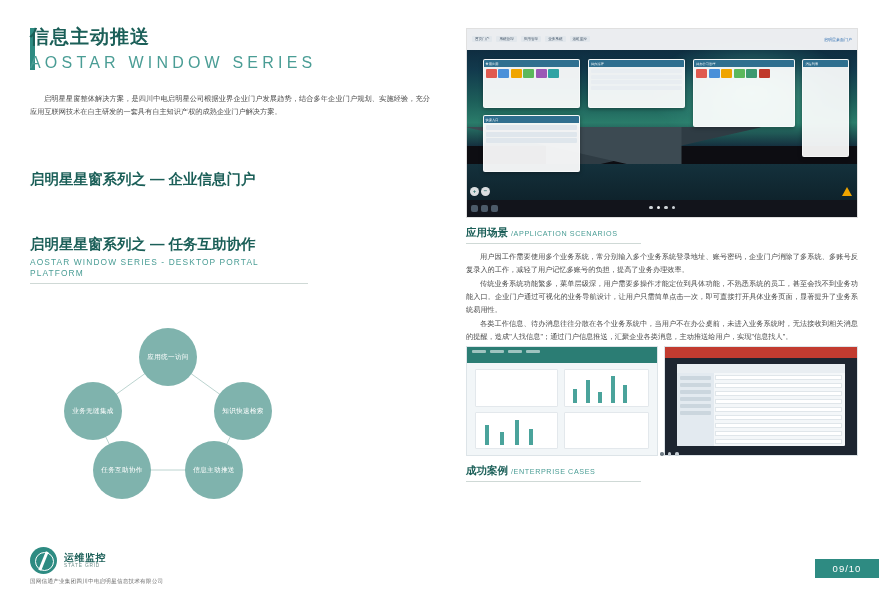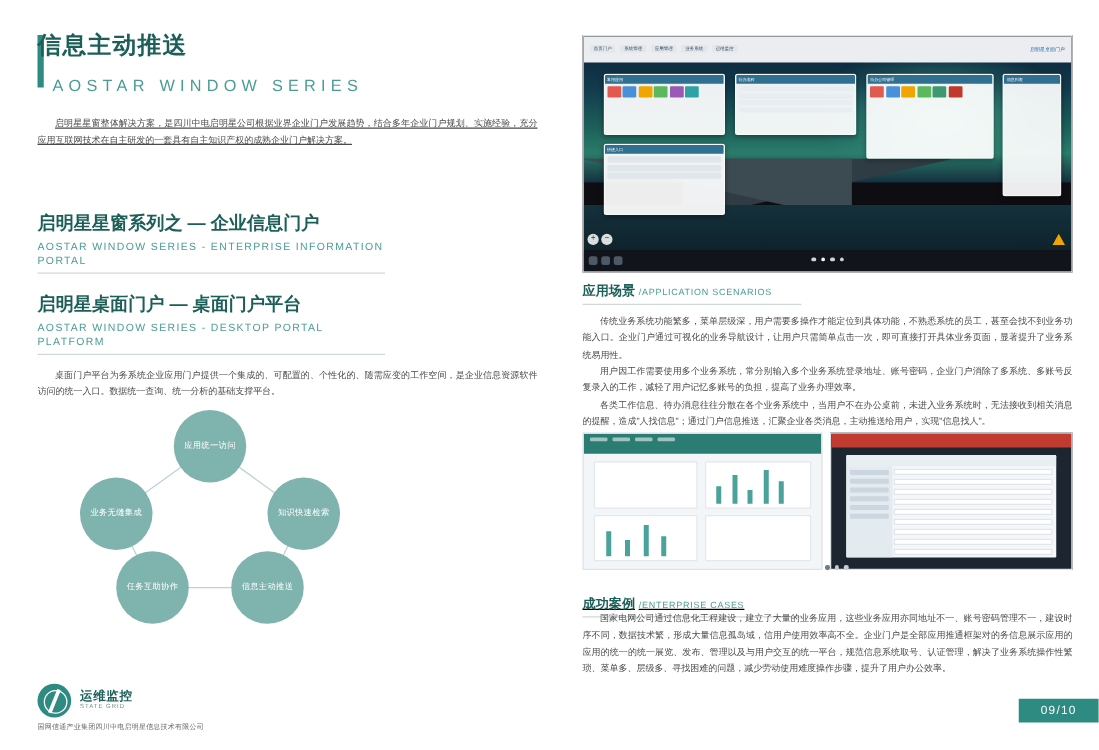--- a/index.html
+++ b/index.html
@@ -34,36 +34,35 @@
   }
   .main-title-cn {
     font-size: 19px;
     font-weight: bold;
     color: #1b5f58;
     letter-spacing: 1px;
     margin: 0 0 4px 0;
     line-height: 1.2;
   }
   .main-title-en {
-    font-size: 13px;
+    font-size: 16px;
     color: #4a9d95;
     letter-spacing: 4.2px;
-    margin: 12px;
+    margin: 0;
     line-height: 1.2;
   }
   .intro-para {
     position: absolute;
     left: 30px; top: 92px;
     width: 400px;
     font-size: 7.2px;
     color: #4a4a4a;
     line-height: 1.85;
     text-align: justify;
     text-indent: 14px;
-    text-decoration: underline;
   }
   .section {
     position: absolute;
     left: 30px;
     width: 410px;
   }
   .sec1 { top: 170px; }
   .sec2 { top: 235px; }
   .sec-title-cn {
     font-size: 14.5px;
@@ -351,27 +350,25 @@
     <div class="title-accent"></div>
     <div class="title-block">
       <h1 class="main-title-cn">信息主动推送</h1>
       <div class="main-title-en">AOSTAR WINDOW SERIES</div>
     </div>
 
     <div class="intro-para">启明星星窗整体解决方案，是四川中电启明星公司根据业界企业门户发展趋势，结合多年企业门户规划、实施经验，充分应用互联网技术在自主研发的一套具有自主知识产权的成熟企业门户解决方案。</div>
 
     <div class="section sec1">
       <div class="sec-title-cn">启明星星窗系列之 — 企业信息门户</div>
-      <div class="sec-title-en">AOSTAR WINDOW SERIES - ENTERPRISE INFORMATION PORTAL</div>
     </div>
 
     <div class="section sec2">
-      <div class="sec-title-cn">启明星桌面门户 — 桌面门户平台</div>
+      <div class="sec-title-cn">启明星星窗系列之 — 任务互助协作</div>
       <div class="sec-title-en">AOSTAR WINDOW SERIES - DESKTOP PORTAL PLATFORM</div>
-      <div class="sec-body">桌面门户平台为务系统企业应用门户提供一个集成的、可配置的、个性化的、随需应变的工作空间，是企业信息资源软件访问的统一入口。数据统一查询、统一分析的基础支撑平台。</div>
     </div>
 
     <div class="diagram">
       <svg class="diagram-svg" viewBox="0 0 240 171">
         <polygon points="120,29 195,83 166,142 74,142 45,83" fill="none" stroke="#bcd4d0" stroke-width="1"></polygon>
       </svg>
       <div class="node node-top">
           <span>应用统一访问</span>
         </div>
       <div class="node node-right">
@@ -499,22 +496,22 @@
     </div>
 
     <div class="sub-head" style="top:226px;">
       <div class="line">
         <span class="sub-cn">应用场景</span>
         <span class="sub-en">/APPLICATION SCENARIOS</span>
       </div>
     </div>
 
     <div class="body-text" style="top:250px;">
+      <p>用户因工作需要使用多个业务系统，常分别输入多个业务系统登录地址、账号密码，企业门户消除了多系统、多账号反复录入的工作，减轻了用户记忆多账号的负担，提高了业务办理效率。</p>
       <p>传统业务系统功能繁多，菜单层级深，用户需要多操作才能定位到具体功能，不熟悉系统的员工，甚至会找不到业务功能入口。企业门户通过可视化的业务导航设计，让用户只需简单点击一次，即可直接打开具体业务页面，显著提升了业务系统易用性。</p>
-      <p>用户因工作需要使用多个业务系统，常分别输入多个业务系统登录地址、账号密码，企业门户消除了多系统、多账号反复录入的工作，减轻了用户记忆多账号的负担，提高了业务办理效率。</p>
       <p>各类工作信息、待办消息往往分散在各个业务系统中，当用户不在办公桌前，未进入业务系统时，无法接收到相关消息的提醒，造成"人找信息"；通过门户信息推送，汇聚企业各类消息，主动推送给用户，实现"信息找人"。</p>
     </div>
 
     <div class="shot-frame shot-b1">
       <div class="b1-top">
         <div class="nav">
           <i></i>
           <i></i>
           <i></i>
           <i></i>
@@ -563,27 +560,24 @@
         </div>
       </div>
     </div>
 
     <div class="dots2" style="position:absolute; left:198px; top:452px; transform:none;">
       <i class="on"></i>
       <i></i>
       <i></i>
     </div>
 
-    <div class="sub-head" style="top:476px;text-decoration:underline;">
+    <div class="sub-head" style="top:464px;">
       <div class="line">
         <span class="sub-cn">成功案例</span>
         <span class="sub-en">/ENTERPRISE CASES</span>
       </div>
     </div>
 
-    <div class="body-text" style="top:488px;">
-      <p>国家电网公司通过信息化工程建设，建立了大量的业务应用，这些业务应用亦同地址不一、账号密码管理不一，建设时序不同，数据技术繁，形成大量信息孤岛域，信用户使用效率高不全。企业门户是全部应用推通框架对的务信息展示应用的应用的统一的统一展览、发布、管理以及与用户交互的统一平台，规范信息系统取号、认证管理，解决了业务系统操作性繁琐、菜单多、层级多、寻找困难的问题，减少劳动使用难度操作步骤，提升了用户办公效率。</p>
-    </div>
 
     <div class="pagenum">09/10</div>
   </div>
 
 </div>
 
 </body></html>

